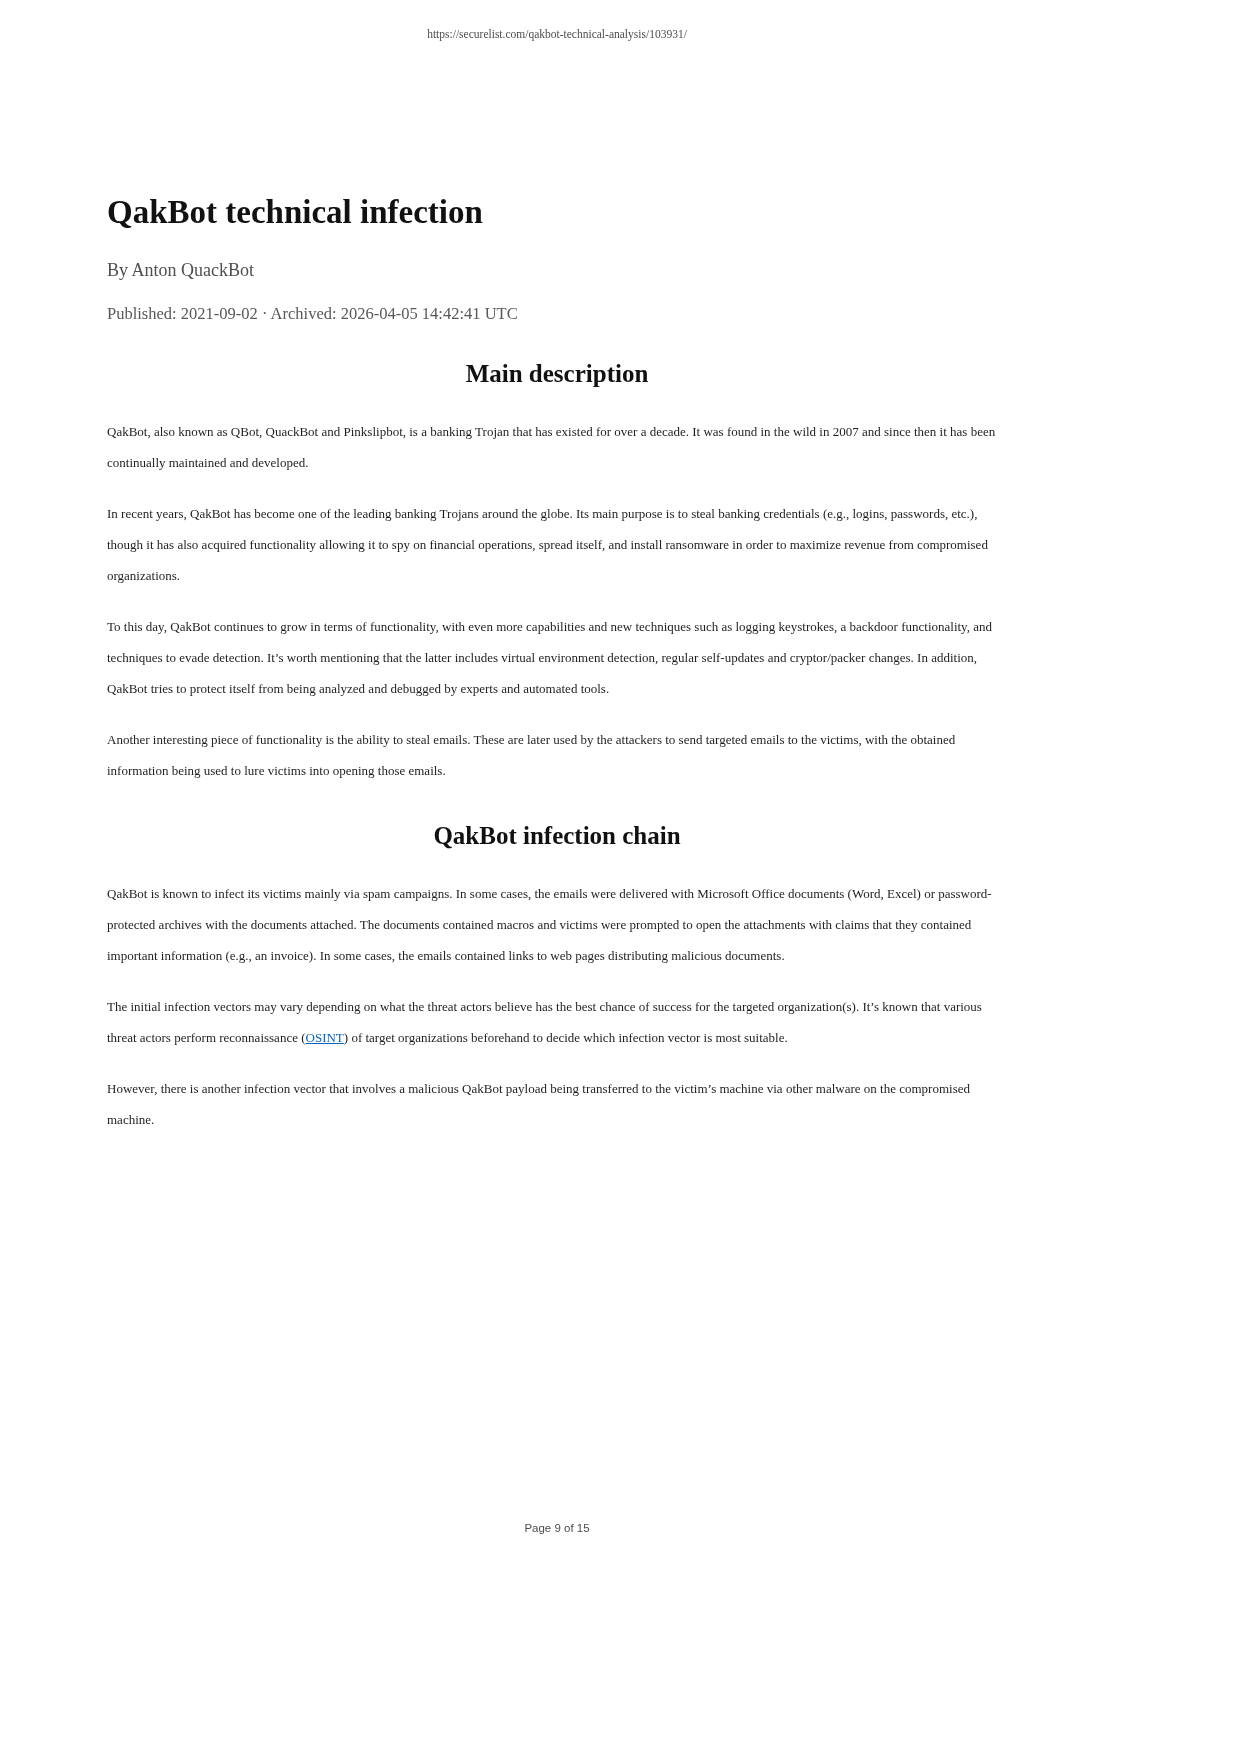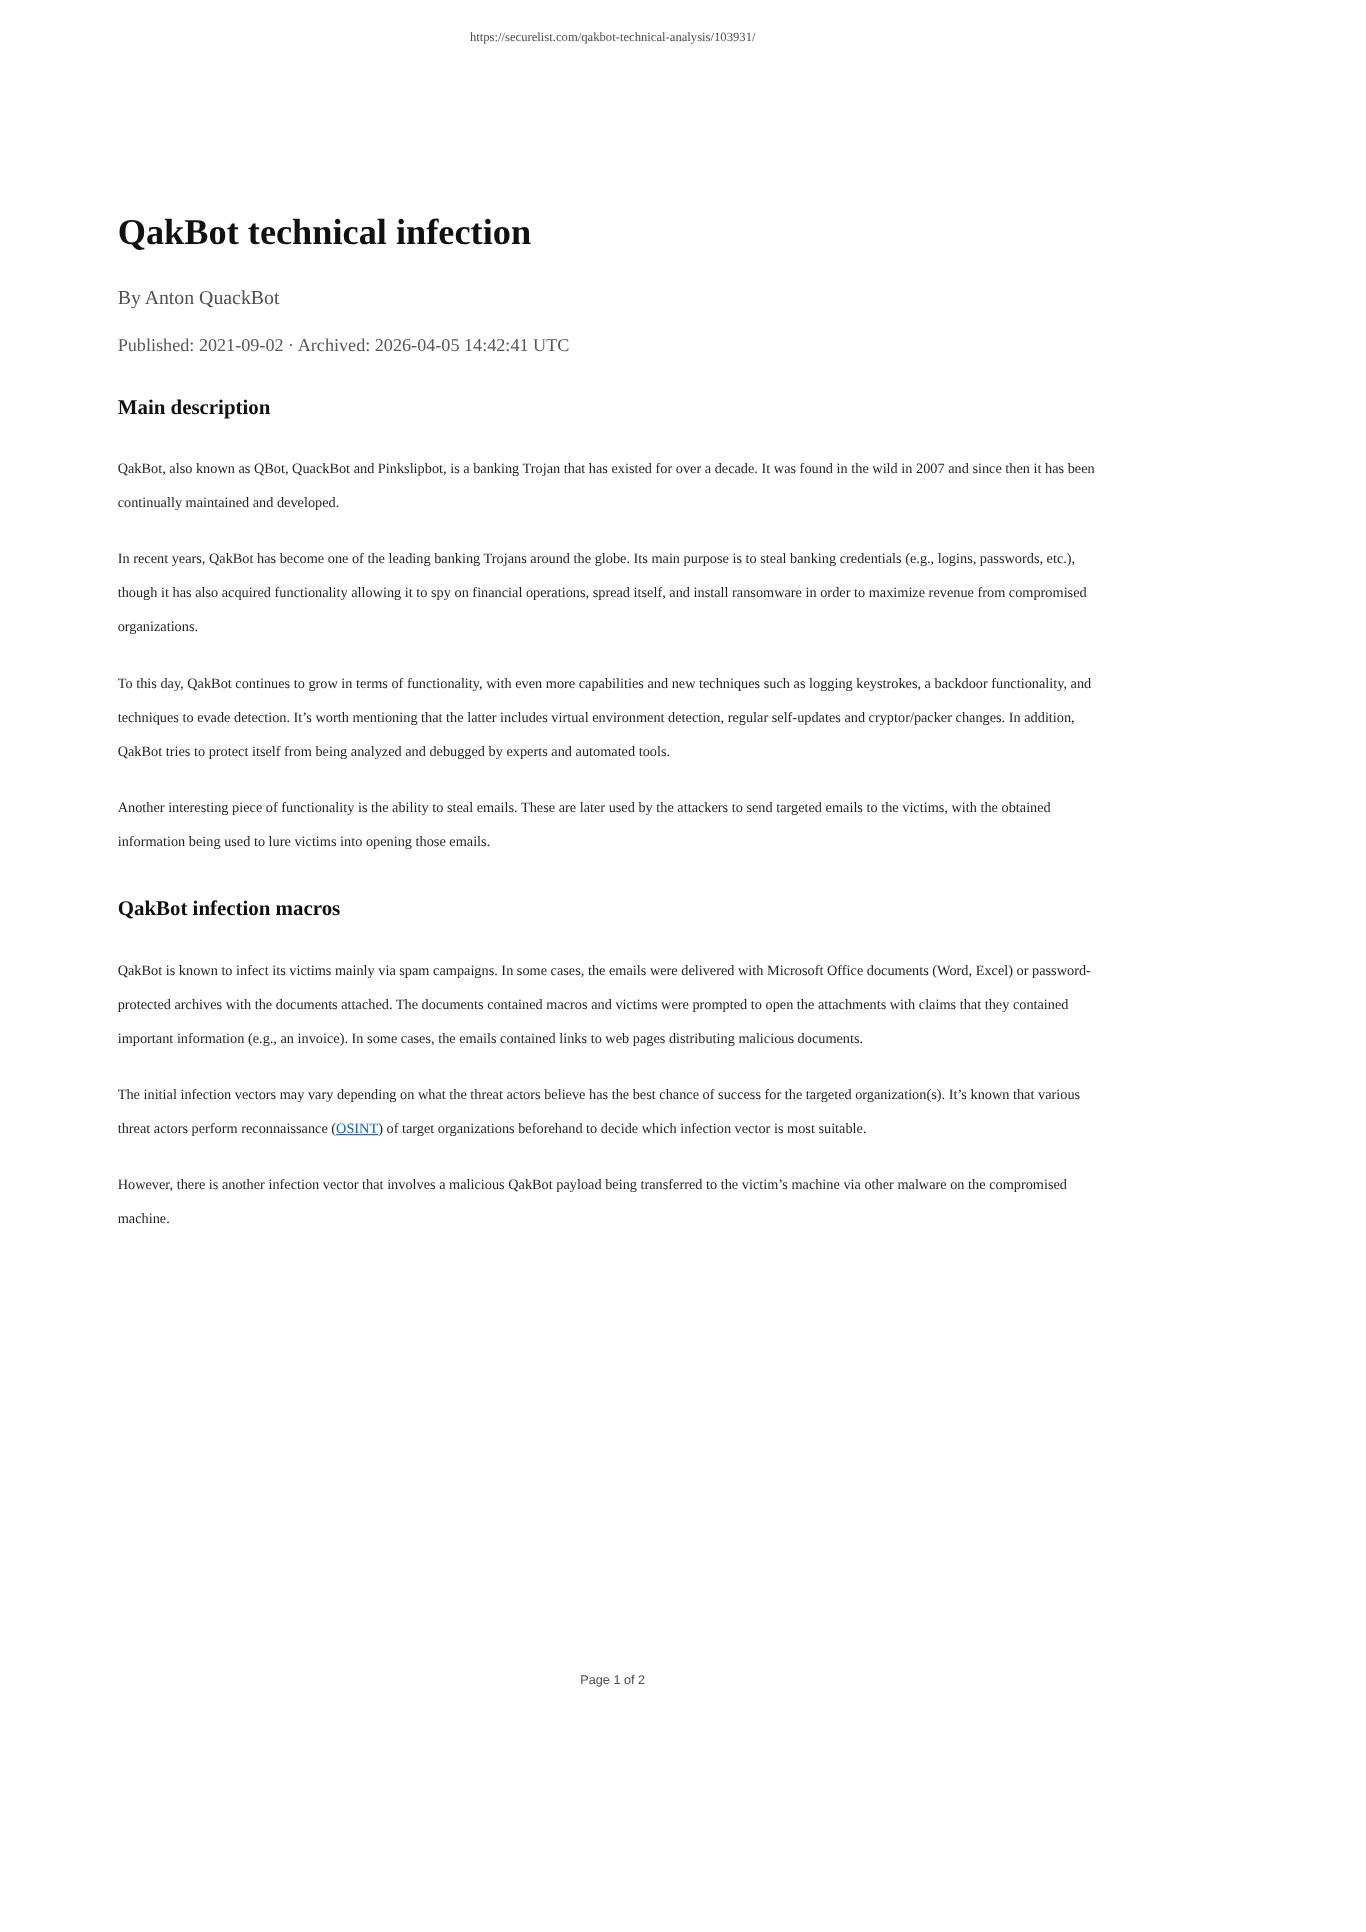--- a/index.html
+++ b/index.html
@@ -41,23 +41,24 @@
     color: #4f4f4f;
   }
   p.meta {
     margin-top: 23px;
     font-size: 16.5px;
     color: #585858;
   }
   h2.section-heading {
     margin-top: 36px;
     margin-bottom: 28px;
-    font-size: 19px;
+    font-size: 25px;
     font-weight: bold;
     color: #111111;
+    text-align: center;
   }
   p.body {
     margin-top: 20px;
     font-size: 13px;
     line-height: 31px;
     color: #1f1f1f;
   }
   a.inline-link {
     color: #0563c1;
     text-decoration: underline;
@@ -92,25 +93,25 @@
     <h2 class="section-heading">Main description</h2>
 
     <p class="body">QakBot, also known as QBot, QuackBot and Pinkslipbot, is a banking Trojan that has existed for over a decade. It was found in the wild in 2007 and since then it has been continually maintained and developed.</p>
 
     <p class="body">In recent years, QakBot has become one of the leading banking Trojans around the globe. Its main purpose is to steal banking credentials (e.g., logins, passwords, etc.), though it has also acquired functionality allowing it to spy on financial operations, spread itself, and install ransomware in order to maximize revenue from compromised organizations.</p>
 
     <p class="body">To this day, QakBot continues to grow in terms of functionality, with even more capabilities and new techniques such as logging keystrokes, a backdoor functionality, and techniques to evade detection. It’s worth mentioning that the latter includes virtual environment detection, regular self-updates and cryptor/packer changes. In addition, QakBot tries to protect itself from being analyzed and debugged by experts and automated tools.</p>
 
     <p class="body">Another interesting piece of functionality is the ability to steal emails. These are later used by the attackers to send targeted emails to the victims, with the obtained information being used to lure victims into opening those emails.</p>
 
-    <h2 class="section-heading">QakBot infection macros</h2>
+    <h2 class="section-heading">QakBot infection chain</h2>
 
     <p class="body">QakBot is known to infect its victims mainly via spam campaigns. In some cases, the emails were delivered with Microsoft Office documents (Word, Excel) or password-protected archives with the documents attached. The documents contained macros and victims were prompted to open the attachments with claims that they contained important information (e.g., an invoice). In some cases, the emails contained links to web pages distributing malicious documents.</p>
 
     <p class="body"><span>The initial infection vectors may vary depending on what the threat actors believe has the best chance of success for the targeted organization(s). It’s known that various threat actors perform reconnaissance (</span><a class="inline-link" href="#">OSINT</a><span>) of target organizations beforehand to decide which infection vector is most suitable.</span></p>
 
     <p class="body">However, there is another infection vector that involves a malicious QakBot payload being transferred to the victim’s machine via other malware on the compromised machine.</p>
 
   </main>
 
-  <div class="print-footer">Page 1 of 2</div>
+  <div class="print-footer">Page 9 of 15</div>
 
 </div>
 
 </body></html>

